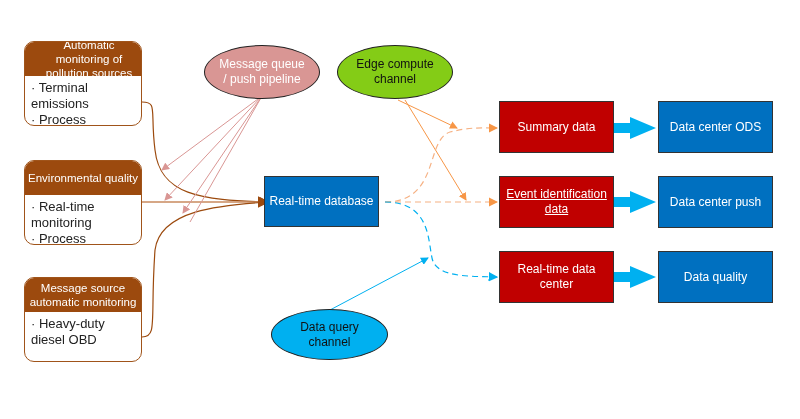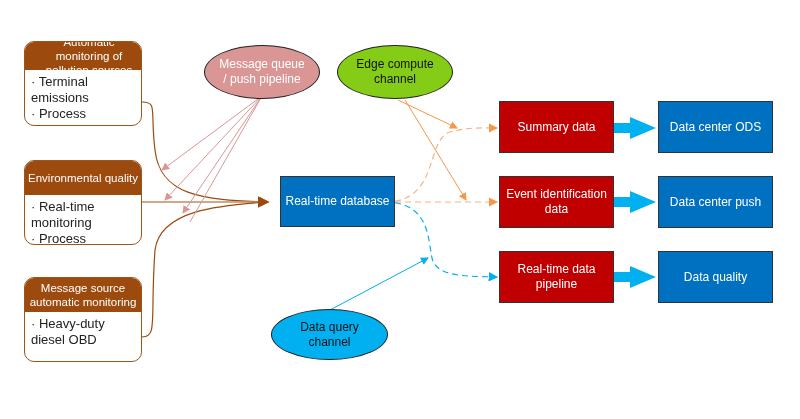--- a/index.html
+++ b/index.html
@@ -59,21 +59,21 @@
   <line x1="330" y1="310" x2="428" y2="258" stroke="#00b0f0" stroke-width="1" marker-end="url(#mCyan)"></line>
 
   <g fill="#00b0f0">
     <polygon points="614,123 630,123 630,117 656,128 630,139 630,133 614,133"></polygon>
     <polygon points="614,197 630,197 630,191 656,202 630,213 630,207 614,207"></polygon>
     <polygon points="614,272 630,272 630,266 656,277 630,288 630,282 614,282"></polygon>
   </g>
 </svg>
 
 <div class="src" style="left:24px;top:41px;width:118px;height:85px;">
-  <div class="src-head" style="height:28px;padding-left:12px;">Automatic monitoring of pollution sources</div>
+  <div class="src-head" style="height:34px;padding-left:12px;">Automatic monitoring of pollution sources</div>
   <div class="src-body">
       <div>Terminal emissions</div>
       <div>Process monitoring</div>
     </div>
 </div>
 <div class="src" style="left:24px;top:160px;width:118px;height:85px;border-radius:10px;">
   <div class="src-head" style="height:34px;">Environmental quality</div>
   <div class="src-body">
       <div>Real-time monitoring</div>
       <div>Process monitoring</div>
@@ -83,21 +83,21 @@
   <div class="src-head" style="height:34px;">Message source automatic monitoring</div>
   <div class="src-body">
       <div>Heavy-duty diesel OBD</div>
     </div>
 </div>
 
 <div class="ell" style="left:204px;top:45px;width:116px;height:54px;background:#d99694;color:#fff;padding:0 14px;">Message queue / push pipeline</div>
 <div class="ell" style="left:337px;top:45px;width:116px;height:54px;background:#84cc16;color:#111;padding:0 18px;">Edge compute channel</div>
 <div class="ell" style="left:271px;top:309px;width:117px;height:51px;background:#00b0f0;color:#111;padding:0 22px;">Data query channel</div>
 
-<div class="box blue" style="left:280px;top:176px;width:115px;height:51px;">Real-time database</div>
+<div class="box blue" style="left:264px;top:176px;width:115px;height:51px;">Real-time database</div>
 
 <div class="box red" style="left:499px;top:101px;width:115px;height:52px;">Summary data</div>
-<div class="box red" style="left:499px;top:176px;width:115px;height:52px;">Event identification data</div>
-<div class="box red" style="left:499px;top:251px;width:115px;height:52px;">Real-time data pipeline</div>
+<div class="box red" style="left:499px;top:176px;width:115px;height:52px;text-decoration:underline;">Event identification data</div>
+<div class="box red" style="left:499px;top:251px;width:115px;height:52px;">Real-time data center</div>
 
 <div class="box blue" style="left:658px;top:101px;width:115px;height:52px;">Data center ODS</div>
 <div class="box blue" style="left:658px;top:176px;width:115px;height:52px;">Data center push</div>
 <div class="box blue" style="left:658px;top:251px;width:115px;height:52px;">Data quality</div>
 
 </body></html>

